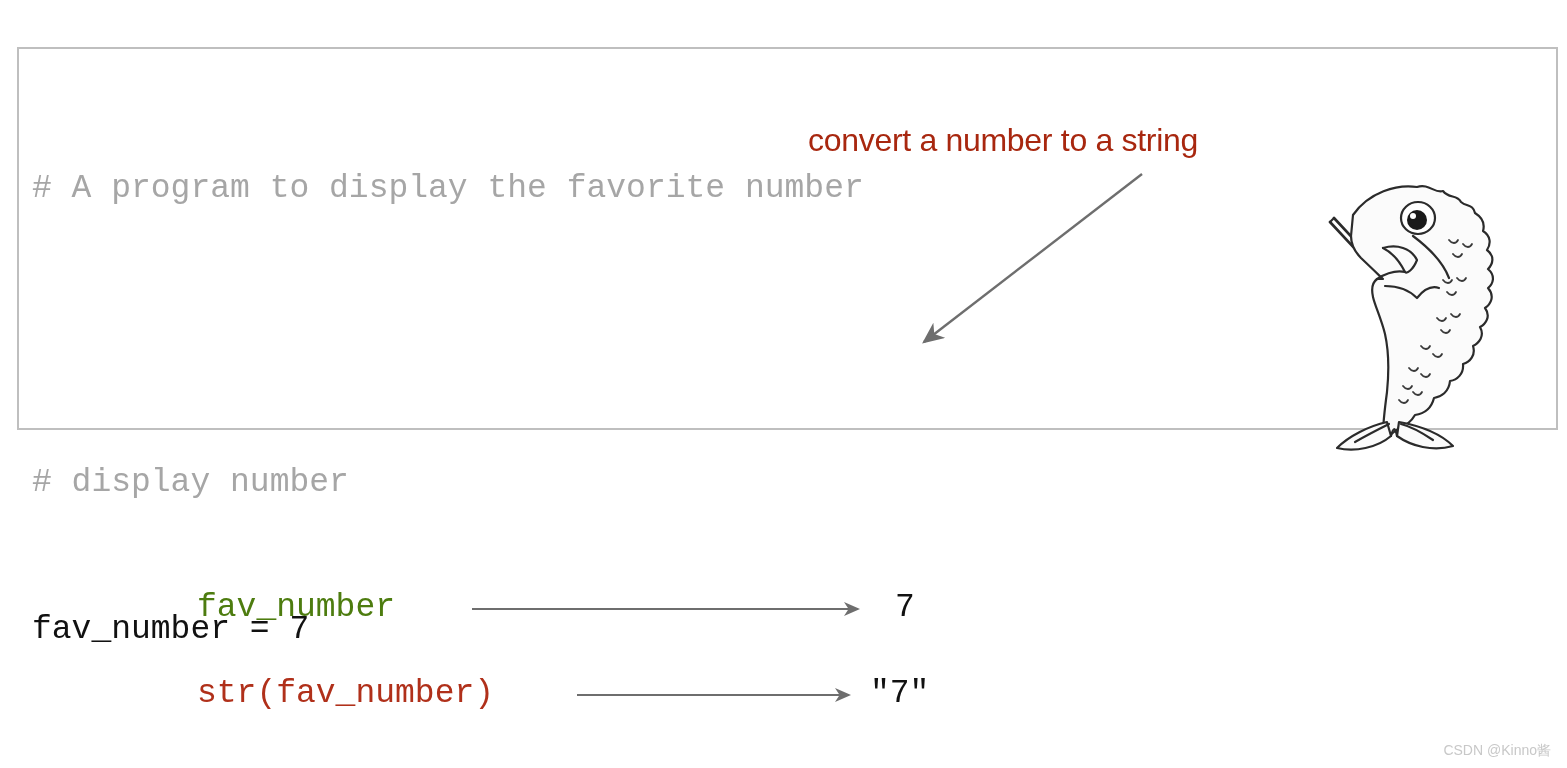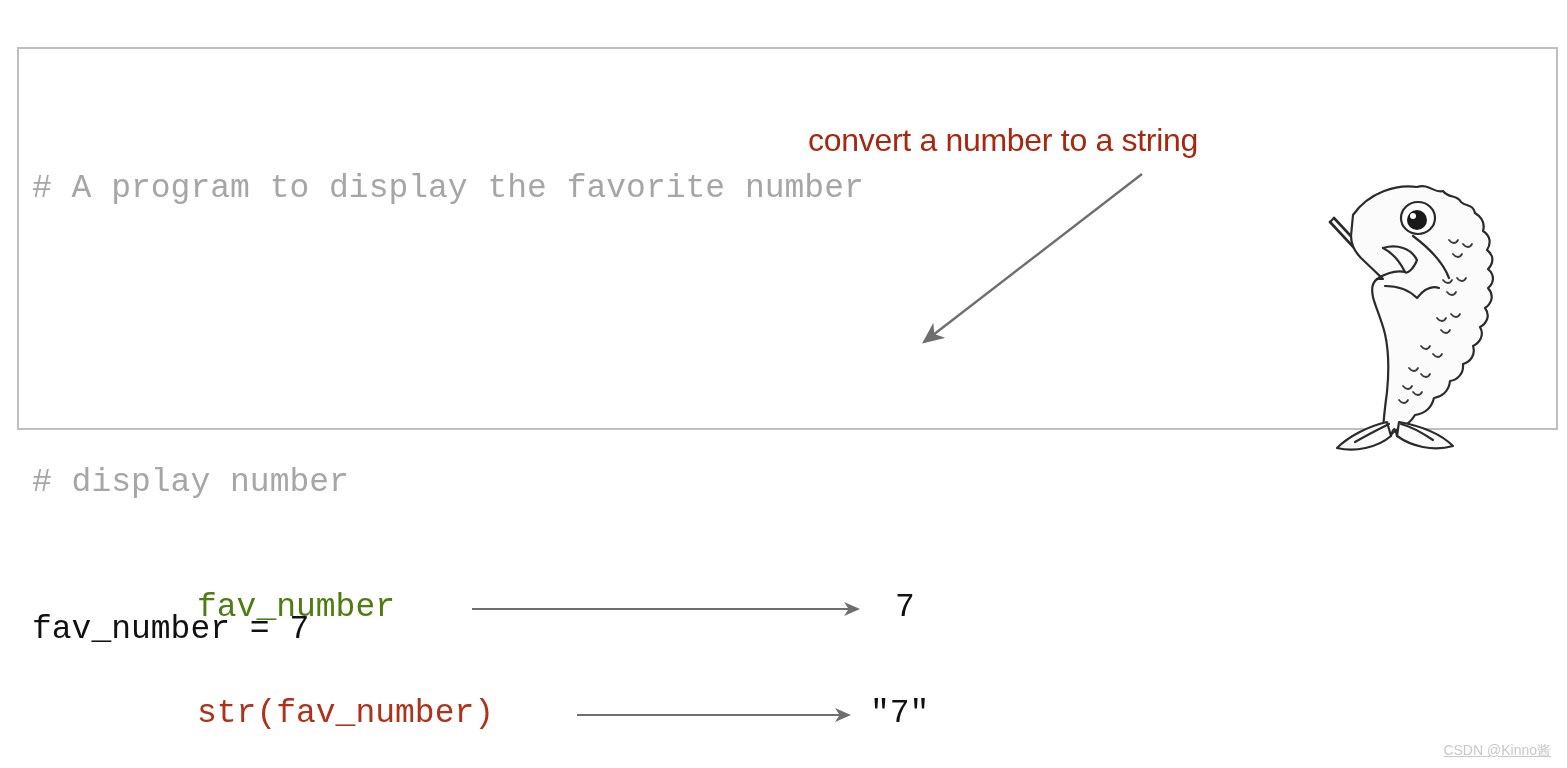--- a/index.html
+++ b/index.html
@@ -83,21 +83,21 @@
     width: 1567px;
     height: 190px;
   }
   .map-row {
     position: absolute;
     left: 0;
     width: 1567px;
     height: 70px;
   }
   #map-row-1 { top: 18px; }
-  #map-row-2 { top: 124px; }
+  #map-row-2 { top: 104px; }
 
   .map-label {
     position: absolute;
     font-family: "Liberation Mono", "DejaVu Sans Mono", monospace;
     font-size: 33px;
     line-height: 44px;
     white-space: pre;
     top: 8px;
   }
   #map-label-1 { left: 197px; color: #4d7c0f; text-align: right; }
@@ -125,21 +125,20 @@
 
   
   #watermark {
     position: absolute;
     right: 16px;
     bottom: 8px;
     font-family: "Liberation Sans", sans-serif;
     font-size: 14px;
     color: #c8c8c8;
     white-space: nowrap;
-    text-decoration: underline;
   }
 </style>
 </head>
 <body>
 
 <div id="stage">
 
   <div id="code-frame"></div>
 
   <div id="code-block">

